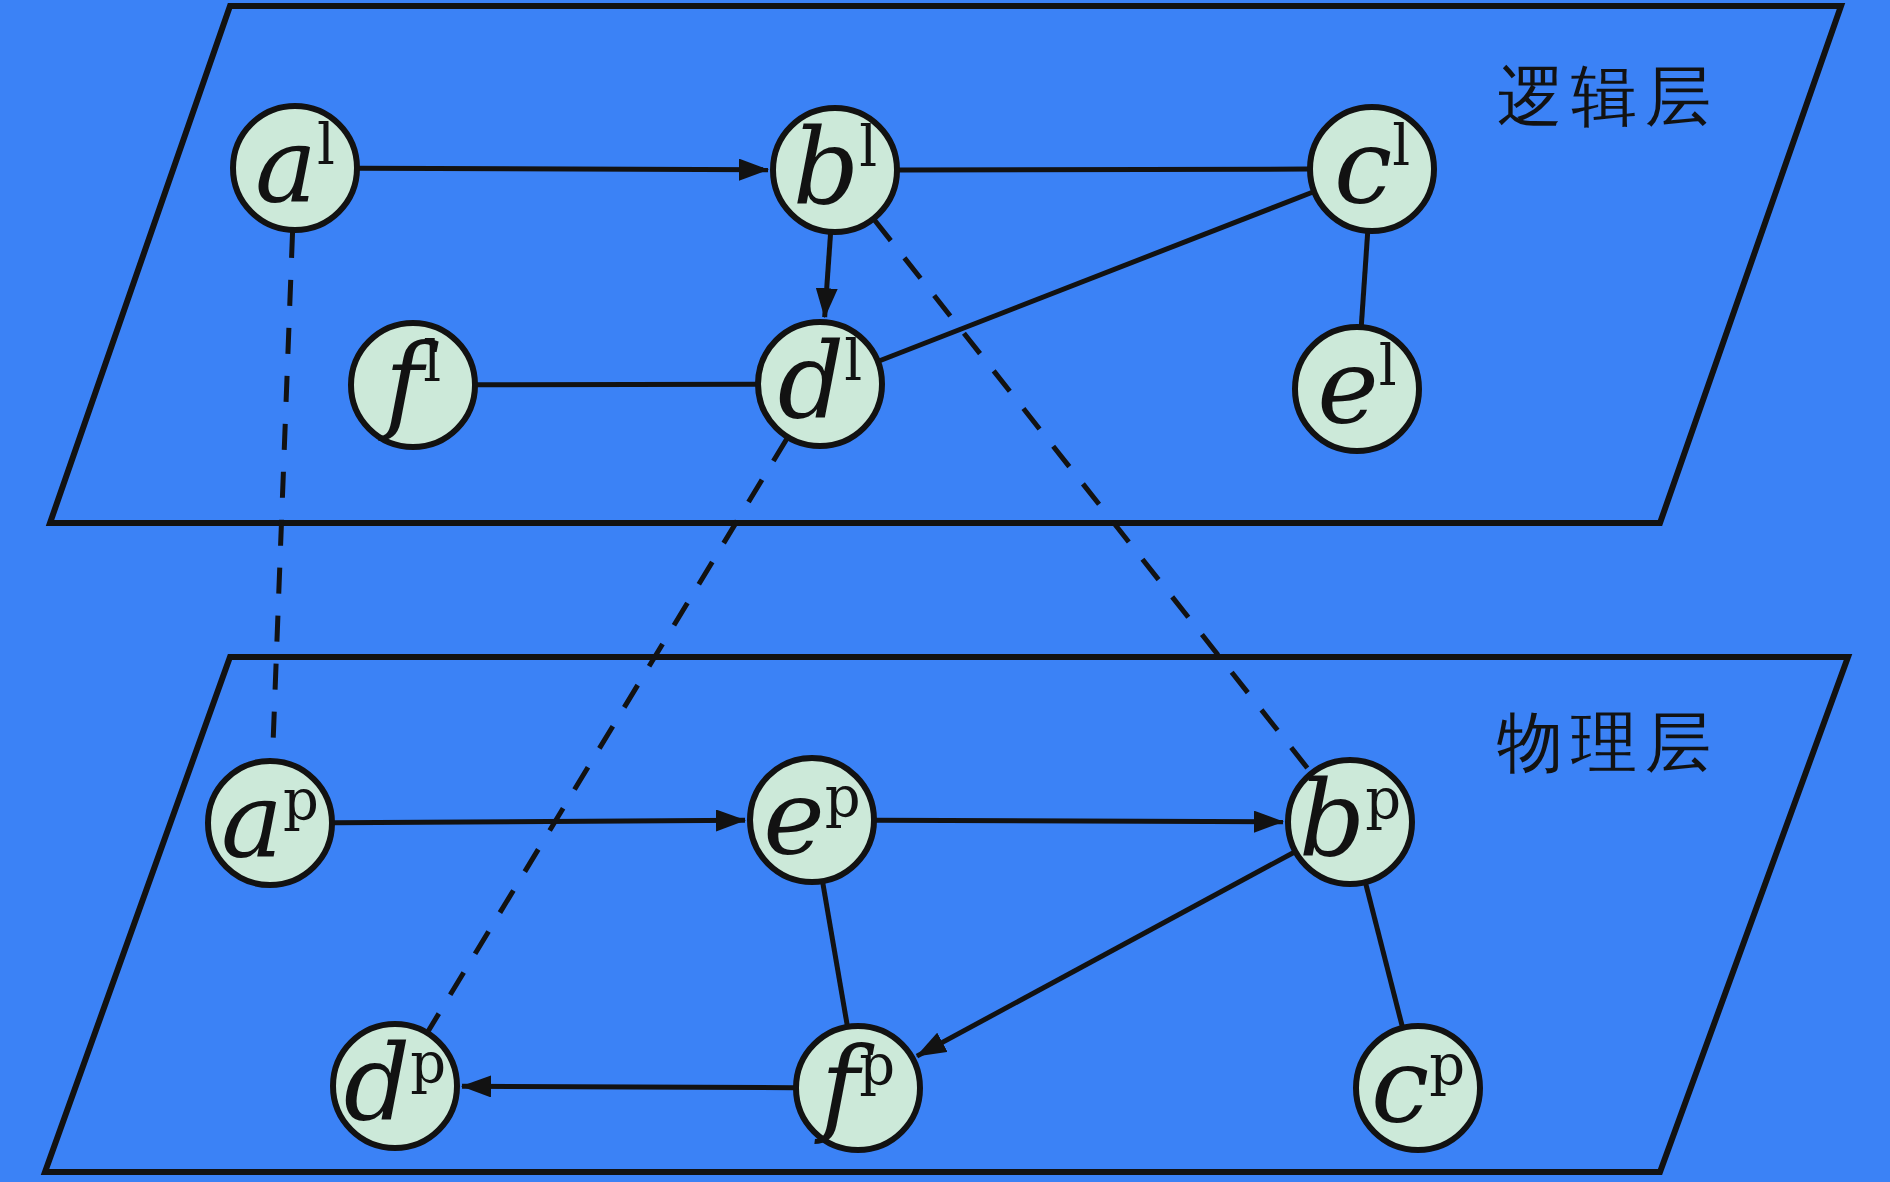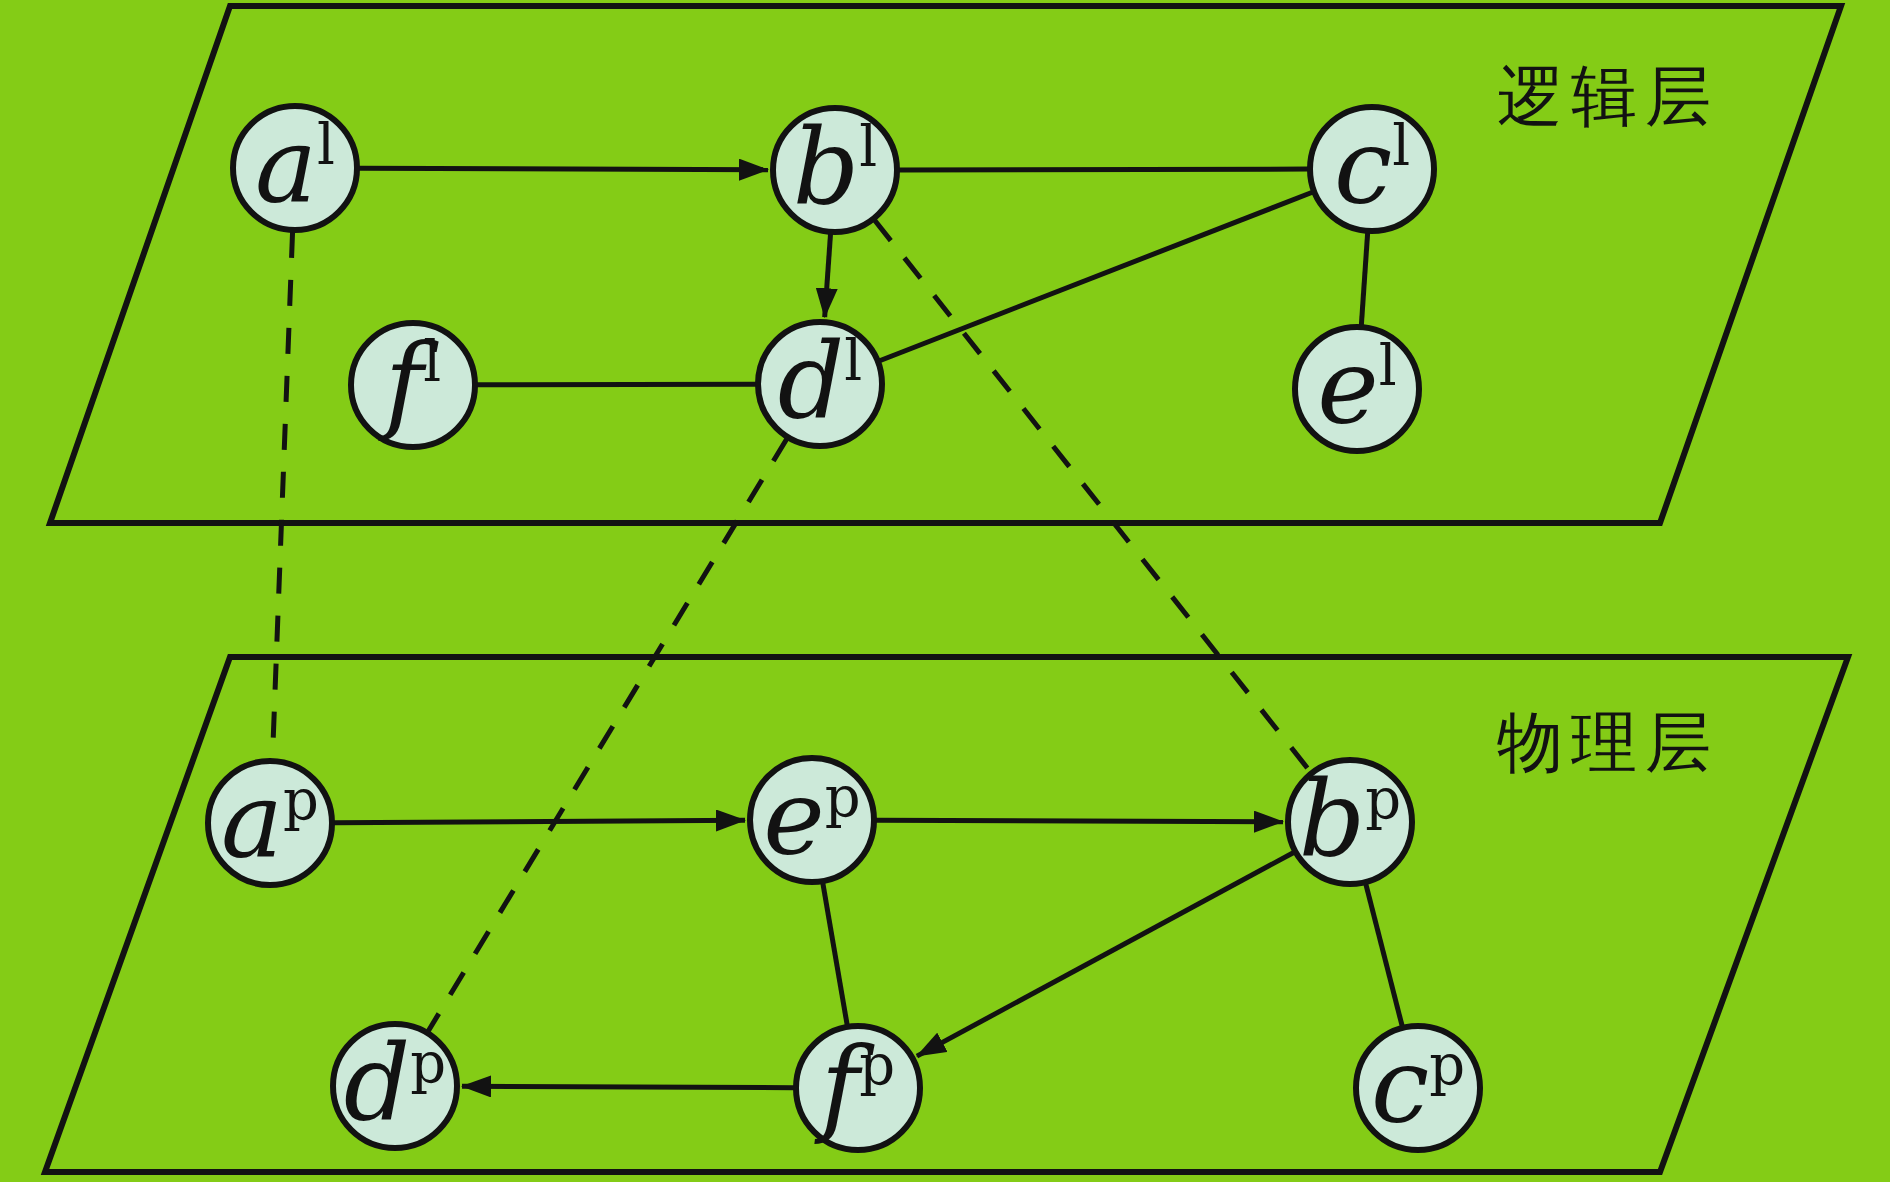--- a/index.html
+++ b/index.html
@@ -1,20 +1,20 @@
 <!DOCTYPE html>
 <html><head>
 <meta charset="utf-8">
 <style>
   html, body { margin: 0; padding: 0; background: #ffffff; }
   #stage {
     position: relative;
     width: 1890px;
     height: 1182px;
-    background: #84cc16;
+    background: #3b82f6;
     overflow: hidden;
     font-family: "DejaVu Serif", "Liberation Serif", serif;
   }
   #diagram { position: absolute; left: 0; top: 0; }
   .plane-label {
     position: absolute;
     width: 320px;
     text-align: center;
     font-size: 66px;
     letter-spacing: 8px;

